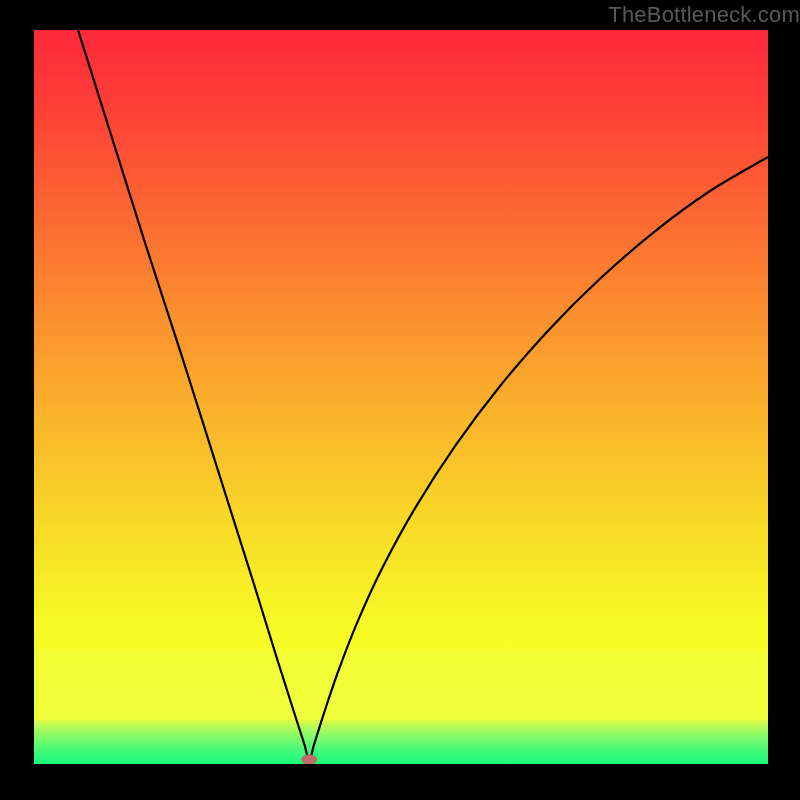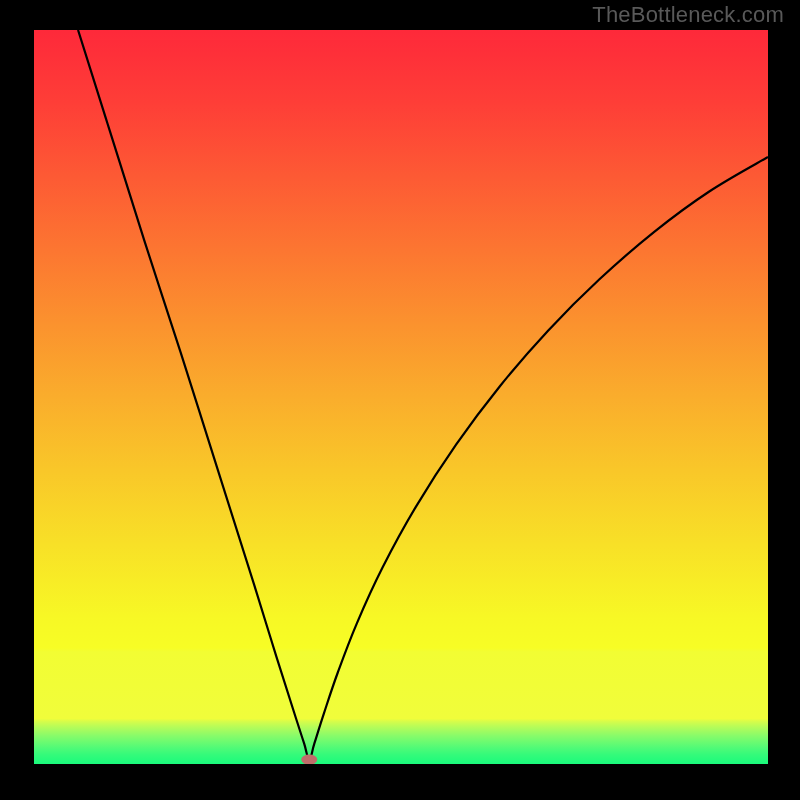--- a/index.html
+++ b/index.html
@@ -13,21 +13,21 @@
   }
   .outer {
     position: relative;
     width: 800px;
     height: 800px;
     background: #000;
   }
   .watermark {
     position: absolute;
     top: 2px;
-    right: 16px;
+    right: 0;
     color: #595959;
     font-size: 22px;
     font-weight: 400;
     letter-spacing: 0.2px;
     z-index: 5;
   }
   .plot {
     position: absolute;
     left: 34px;
     top: 30px;

